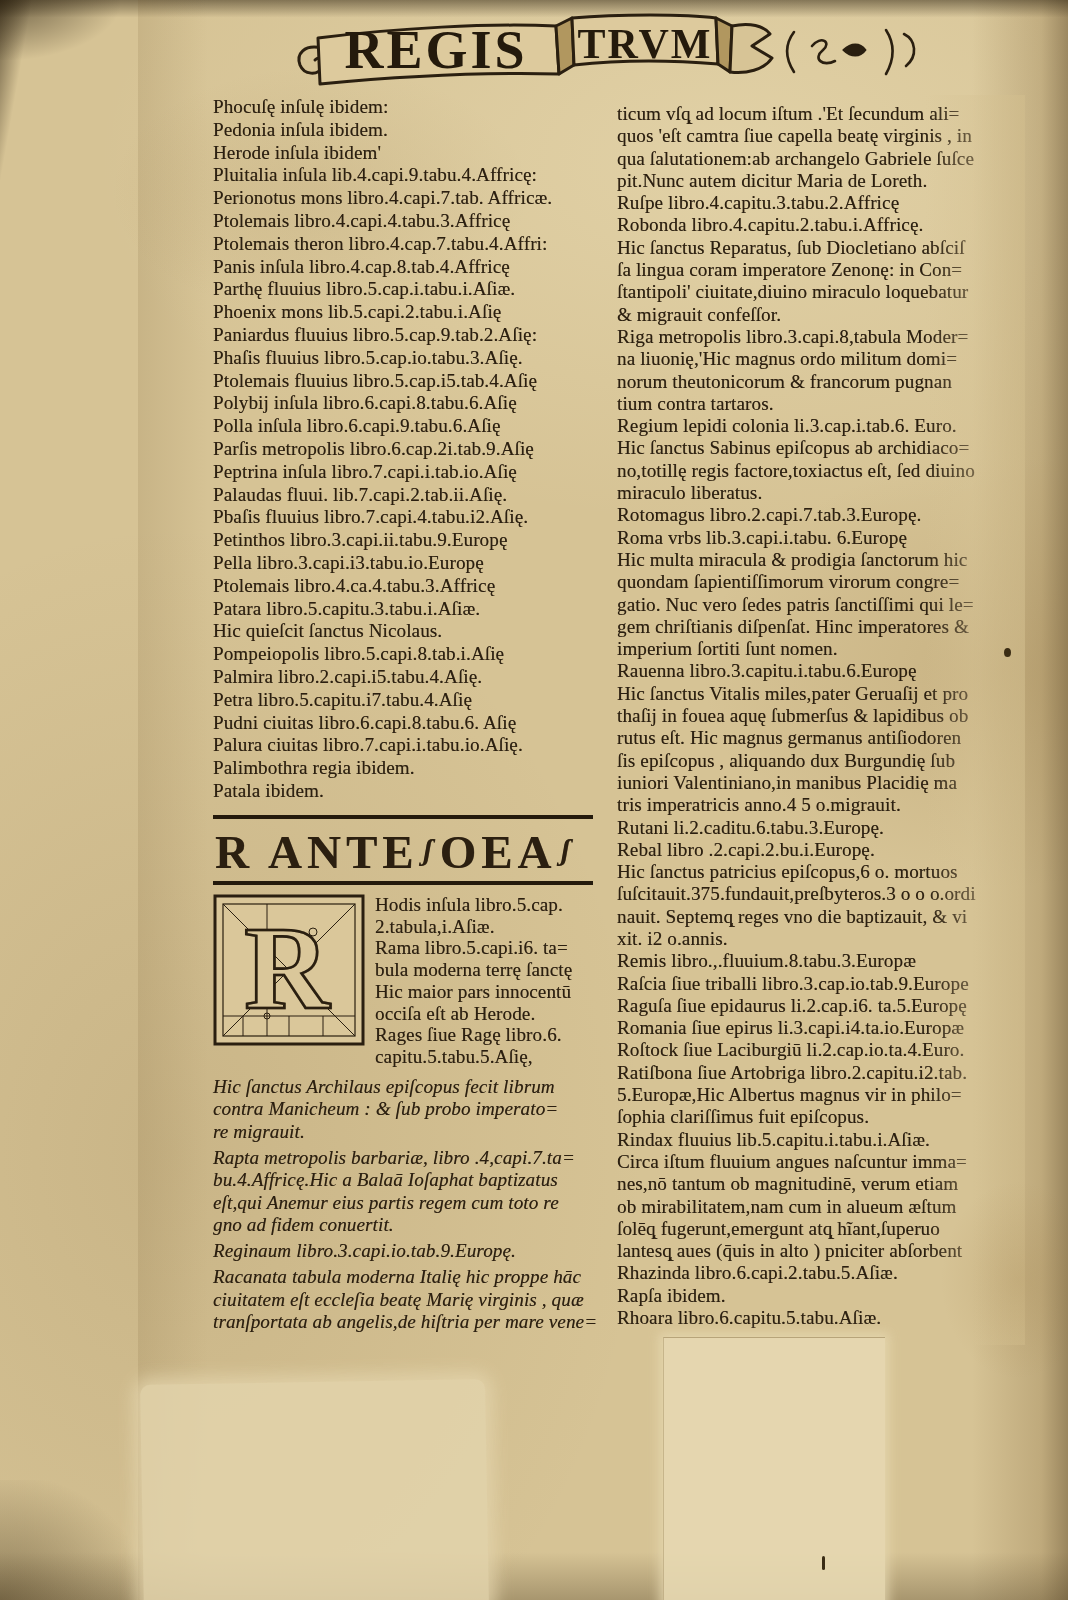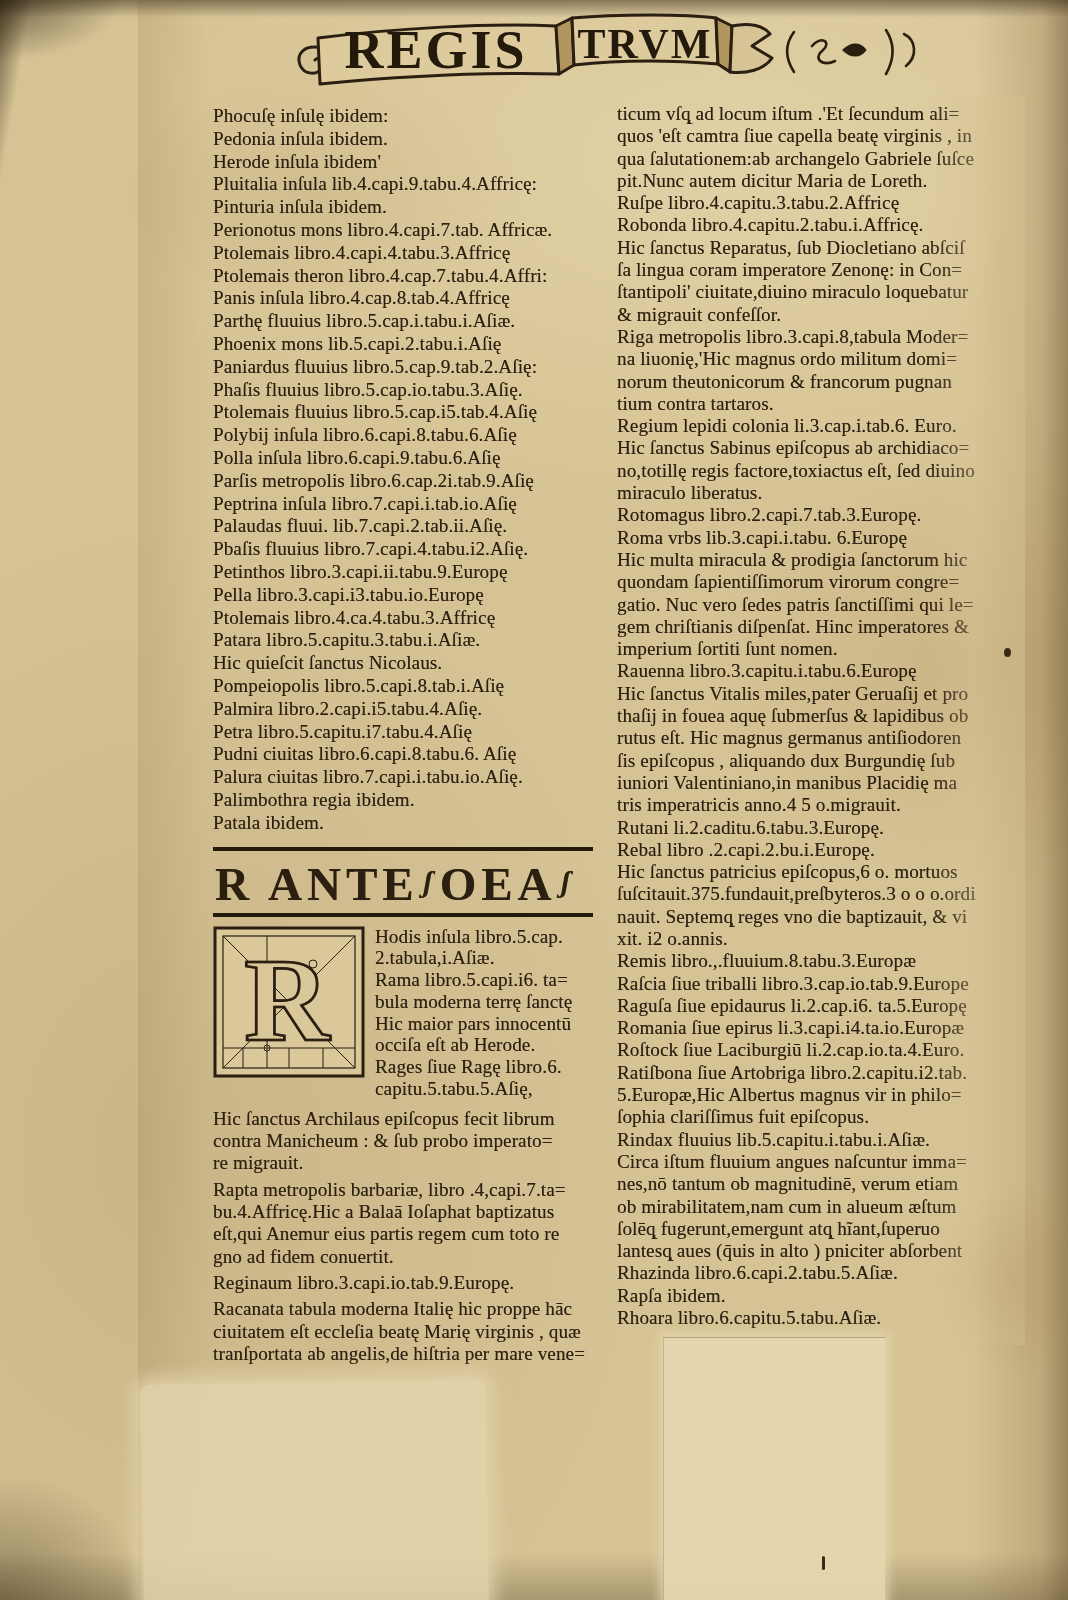--- a/index.html
+++ b/index.html
@@ -23,40 +23,40 @@
 
   .corner-tl { position:absolute; left:0; top:0; width:120px; height:60px;
     background:radial-gradient(ellipse at 0 0, rgba(38,28,12,0.6), transparent 72%); }
   .corner-bl { position:absolute; left:0; bottom:0; width:140px; height:120px;
     background:radial-gradient(ellipse at 0 100%, rgba(58,44,20,0.45), transparent 75%); }
   .gutter-shade { position:absolute; left:138px; top:0; width:70px; height:1600px;
     background:linear-gradient(to right, rgba(112,86,44,0.14), rgba(112,86,44,0)); }
 
   .col { position:absolute; font-size:19px; letter-spacing:0.15px; }
   .col .line { white-space:nowrap; }
-  .left-col  { left:213px; top:105px; width:398px; }
+  .left-col  { left:213px; top:96px; width:398px; }
   .right-col { left:617px; top:103px; width:402px; }
   .right-col .line { line-height:22.3px; height:22.3px; }
   .entries .line { line-height:22.8px; height:22.8px; }
 
   .section-heading {
     margin-top:12px; width:380px;
     border-top:4px solid #241a0c; border-bottom:4px solid #241a0c;
     padding:5px 2px 3px 2px;
     font-size:47px; font-weight:600; letter-spacing:5px; line-height:52px;
     white-space:nowrap;
   }
   .hmark { font-size:30px; vertical-align:8px; margin-left:4px; margin-right:2px; font-style:italic; }
 
   .dropcap-row { display:flex; gap:10px; margin-top:9px; }
   .initial-box { flex:0 0 auto; }
   .dropcap-lines .line { line-height:21.8px; height:21.8px;font-family:Liberation Serif, serif; }
 
   .paras { margin-top:8px; }
-  .para { margin-bottom:4px; }
+  .para { margin-bottom:4px;font-style:italic; }
   .para .line { line-height:22.3px; height:22.3px; }
 
   .fade-right { position:absolute; left:925px; top:95px; width:100px; height:1250px;
     pointer-events:none;
     background:linear-gradient(to right, rgba(214,195,149,0), rgba(214,195,149,0.45) 55%, rgba(209,189,141,0.62)); }
 
   .patch-a { position:absolute; left:142px; top:1382px; width:345px; height:230px;
     background:#e3d4ac; border-radius:10px; transform:rotate(-1deg);
     box-shadow:0 0 16px 8px rgba(227,212,172,0.9); opacity:0.85; }
   .patch-b { position:absolute; left:663px; top:1337px; width:222px; height:270px;
@@ -94,21 +94,20 @@
     <text x="148" y="64" text-anchor="middle" font-size="54" font-weight="bold" letter-spacing="3" fill="#241a0c" font-family="Liberation Serif, DejaVu Serif, serif">REGIS</text>
     <text x="357" y="54" text-anchor="middle" font-size="42" font-weight="bold" letter-spacing="2" fill="#241a0c" font-family="Liberation Serif, DejaVu Serif, serif">TRVM</text>
   </svg>
 
   <div class="col left-col ink">
     <div class="entries">
         <div class="line">Phocuſę inſulę ibidem:</div>
         <div class="line">Pedonia inſula ibidem.</div>
         <div class="line">Herode inſula ibidem'</div>
         <div class="line">Pluitalia inſula lib.4.capi.9.tabu.4.Affricę:</div>
-        <div class="line">Pinturia inſula ibidem.</div>
         <div class="line">Perionotus mons libro.4.capi.7.tab. Affricæ.</div>
         <div class="line">Ptolemais libro.4.capi.4.tabu.3.Affricę</div>
         <div class="line">Ptolemais theron libro.4.cap.7.tabu.4.Affri:</div>
         <div class="line">Panis inſula libro.4.cap.8.tab.4.Affricę</div>
         <div class="line">Parthę fluuius libro.5.cap.i.tabu.i.Aſiæ.</div>
         <div class="line">Phoenix mons lib.5.capi.2.tabu.i.Aſię</div>
         <div class="line">Paniardus fluuius libro.5.cap.9.tab.2.Aſię:</div>
         <div class="line">Phaſis fluuius libro.5.cap.io.tabu.3.Aſię.</div>
         <div class="line">Ptolemais fluuius libro.5.cap.i5.tab.4.Aſię</div>
         <div class="line">Polybij inſula libro.6.capi.8.tabu.6.Aſię</div>

